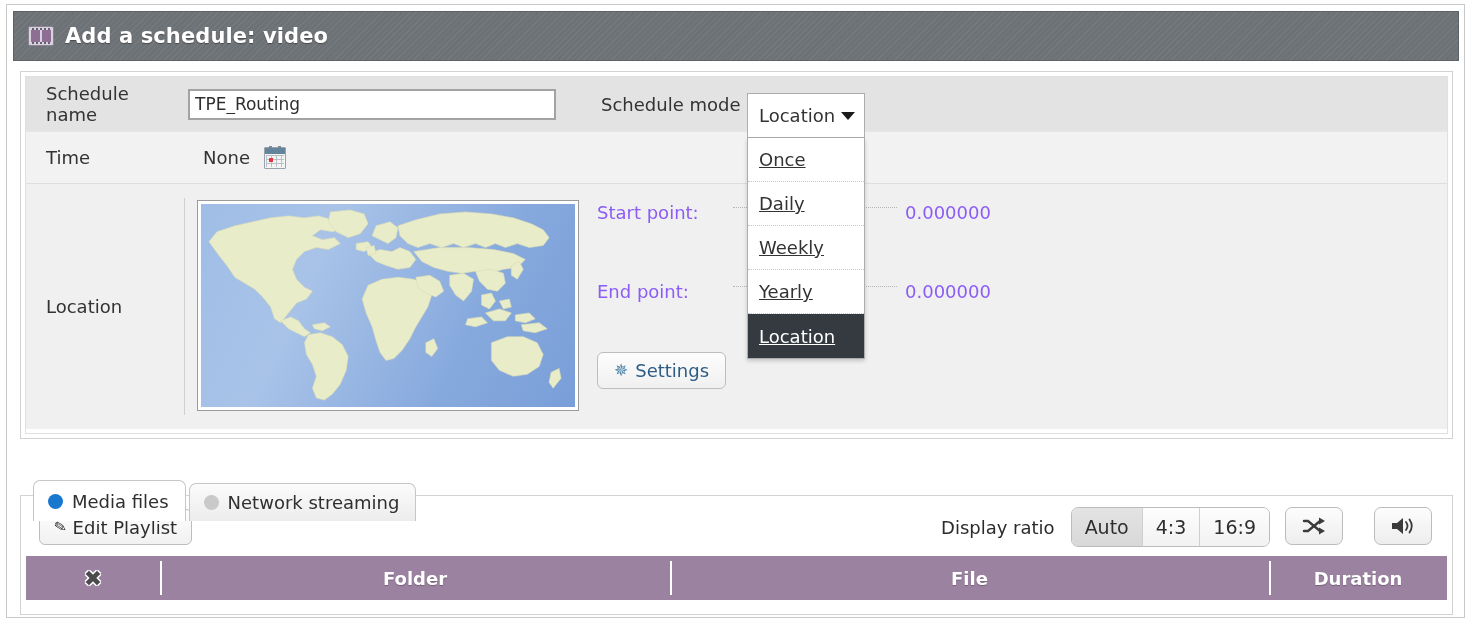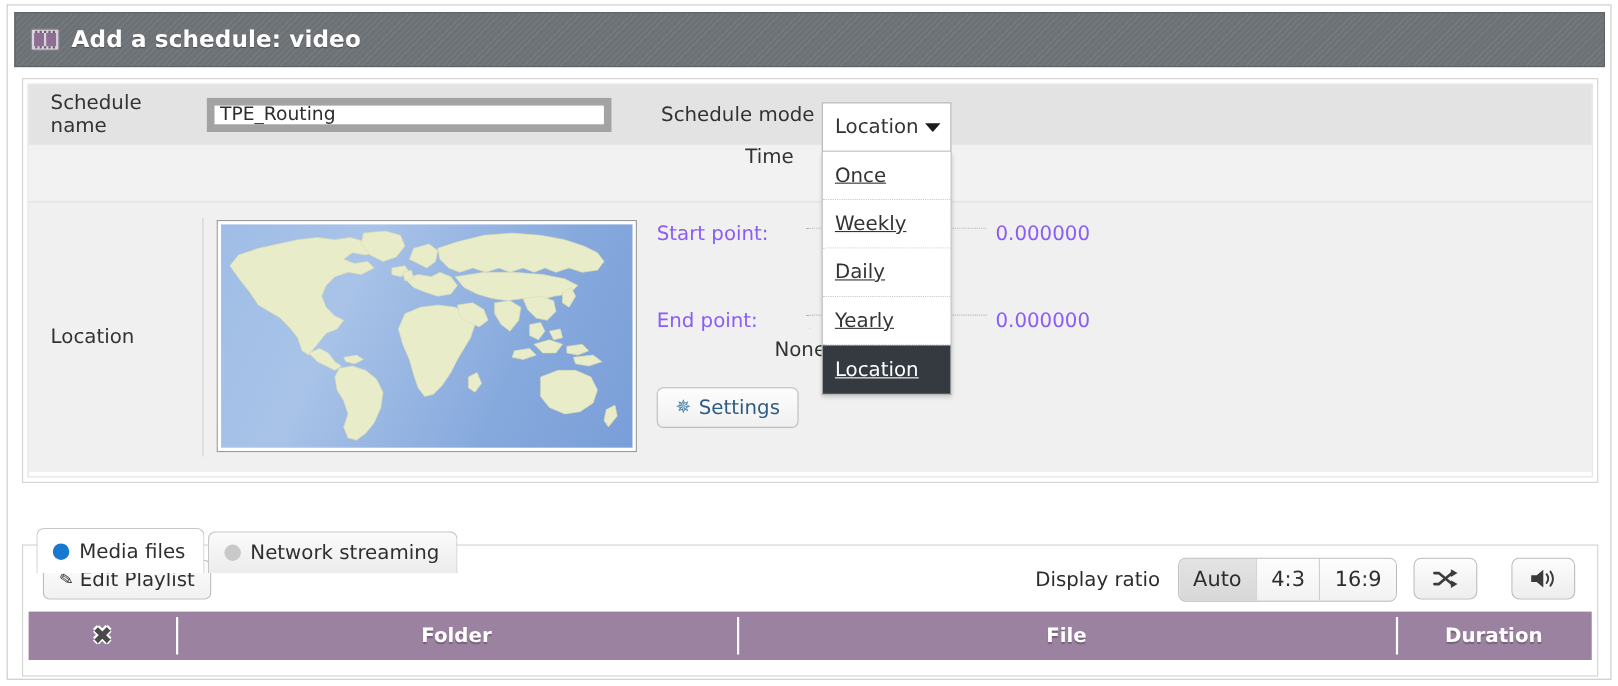--- a/index.html
+++ b/index.html
@@ -95,21 +95,21 @@
     border: 1px solid #e0e0e0;
     height: 100%;
     box-sizing: border-box;
   }
   .row {
     display: flex;
     align-items: stretch;
     box-sizing: border-box;
   }
   .row-1 { background: #e3e3e3; height: 54px; align-items: center; }
-  .row-2 { background: #f2f2f2; height: 52px; align-items: center; border-top: 1px solid #e6e6e6; flex-direction: column;}
+  .row-2 { background: #f2f2f2; height: 52px; align-items: center; border-top: 1px solid #e6e6e6;}
   .row-3 { background: #f0f0f0; height: 246px; border-top: 1px solid #dedede; }
 
   .row-label {
     width: 158px;
     flex: 0 0 158px;
     padding-left: 20px;
     box-sizing: border-box;
     font-size: 18px;
     color: #333333;
   }
@@ -123,21 +123,21 @@
     margin: 8px 0;
     flex: 0 0 1px;
   }
   .row-3 .vdiv { margin: 14px 0; }
 
   
   .schedule-name-input {
     width: 368px;
     height: 31px;
     box-sizing: border-box;
-    border: 7px solid #a3a3a3;
+    border: 2px solid #a3a3a3;
     background: #ffffff;
     font-family: "DejaVu Sans", "Liberation Sans", sans-serif;
     font-size: 17px;
     color: #2e2e2e;
     padding: 0 5px;
     outline: none;
     margin-left: 4px;
   }
 
   .mode-label {
@@ -593,22 +593,22 @@
     </div>
   </div>
 
   <div class="dropdown">
     <div class="dd-head">
       <span>Location</span>
       <span class="caret"></span>
     </div>
     <div class="dd-list">
       <div class="dd-item">Once</div>
+      <div class="dd-item">Daily</div>
       <div class="dd-item">Weekly</div>
-      <div class="dd-item">Daily</div>
       <div class="dd-item">Yearly</div>
       <div class="dd-item selected">Location</div>
     </div>
   </div>
 
   <div class="tabs">
     <div class="tab active">
       <span class="radio on"></span>
       <span>Media files</span>
     </div>

